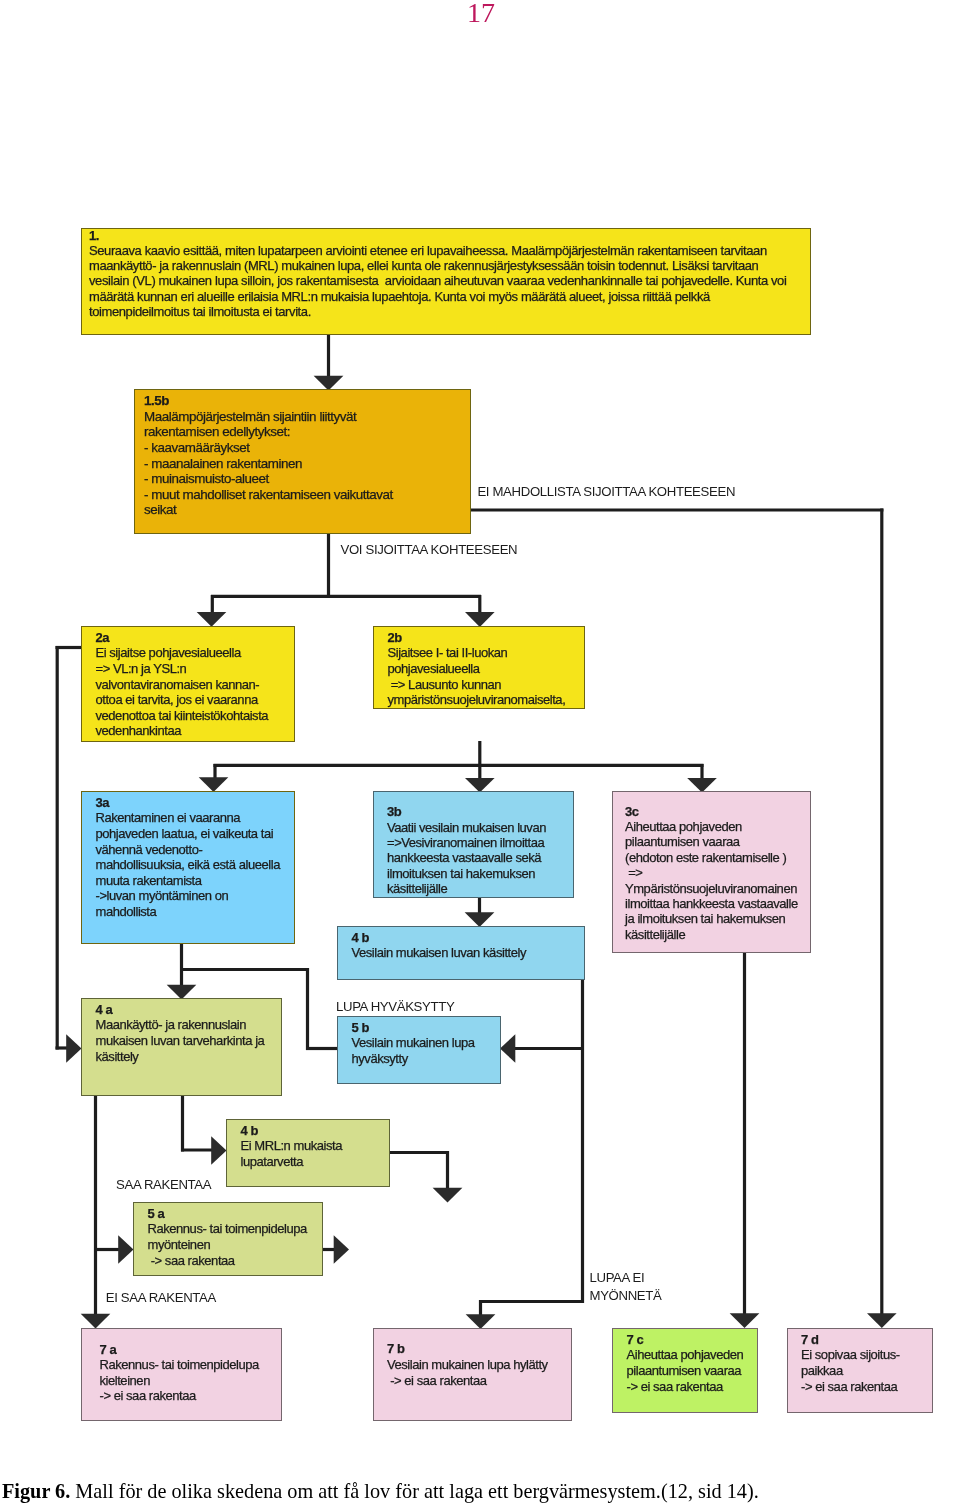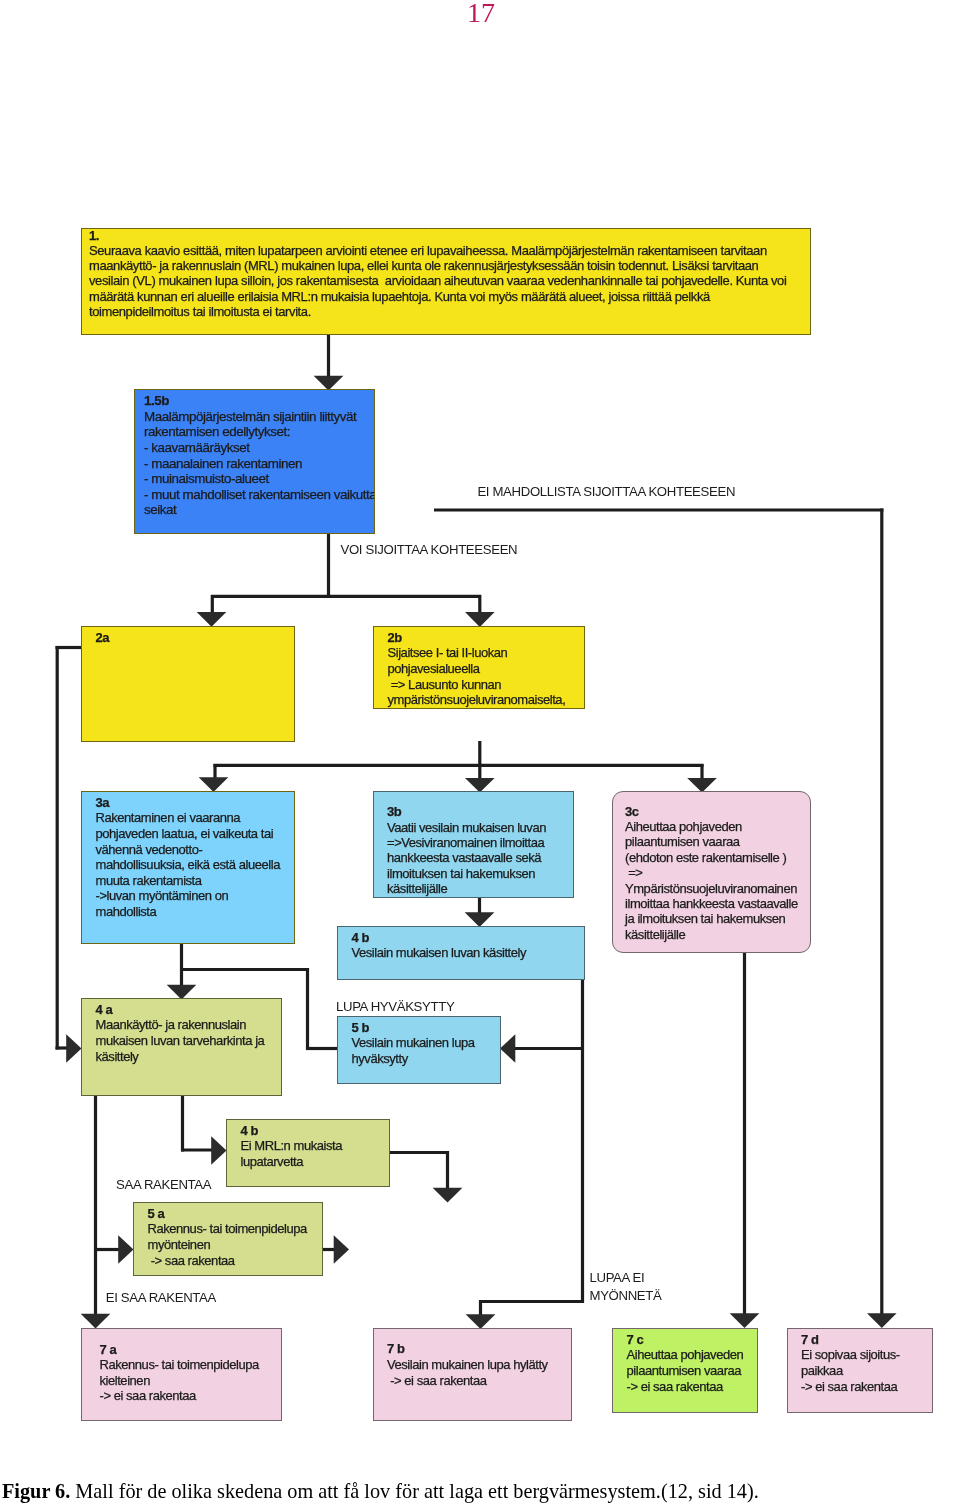--- a/index.html
+++ b/index.html
@@ -99,36 +99,42 @@
     <div class="inner" style="left:7px;top:-1.5px;font-size:13px;letter-spacing:-0.4px;line-height:15.25px;">
       <span class="num">1.</span>
       <span class="bd">Seuraava kaavio esittää, miten lupatarpeen arviointi etenee eri lupavaiheessa. Maalämpöjärjestelmän rakentamiseen tarvitaan
 maankäyttö- ja rakennuslain (MRL) mukainen lupa, ellei kunta ole rakennusjärjestyksessään toisin todennut. Lisäksi tarvitaan
 vesilain (VL) mukainen lupa silloin, jos rakentamisesta  arvioidaan aiheutuvan vaaraa vedenhankinnalle tai pohjavedelle. Kunta voi
 määrätä kunnan eri alueille erilaisia MRL:n mukaisia lupaehtoja. Kunta voi myös määrätä alueet, joissa riittää pelkkä
 toimenpideilmoitus tai ilmoitusta ei tarvita.</span>
     </div>
   </div>
 
-  <div class="box" style="left:134px;top:389px;width:241px;height:145px;background:#3b82f6;border-color:#6e6510;">
+  <div class="box" style="left:134px;top:389px;width:337px;height:145px;background:#eab308;border-color:#6e6510;">
     <div class="inner" style="left:9px;top:3.3px;font-size:13.4px;letter-spacing:-0.45px;line-height:15.6px;">
       <span class="num">1.5b</span>
       <span class="bd">Maalämpöjärjestelmän sijaintiin liittyvät
 rakentamisen edellytykset:
 - kaavamääräykset
 - maanalainen rakentaminen
 - muinaismuisto-alueet
 - muut mahdolliset rakentamiseen vaikuttavat
 seikat</span>
     </div>
   </div>
 
   <div class="box" style="left:81px;top:626px;width:214px;height:116px;background:#f5e41a;border-color:#6e6510;">
     <div class="inner" style="left:13.5px;top:2.9px;font-size:13px;letter-spacing:-0.45px;line-height:15.6px;">
       <span class="num">2a</span>
+      <span class="bd">Ei sijaitse pohjavesialueella
+=&gt; VL:n ja YSL:n
+valvontaviranomaisen kannan-
+ottoa ei tarvita, jos ei vaaranna
+vedenottoa tai kiinteistökohtaista
+vedenhankintaa</span>
     </div>
   </div>
 
   <div class="box" style="left:373px;top:626px;width:212px;height:83px;background:#f5e41a;border-color:#6e6510;">
     <div class="inner" style="left:13.5px;top:2.9px;font-size:13px;letter-spacing:-0.45px;line-height:15.6px;">
       <span class="num">2b</span>
       <span class="bd">Sijaitsee I- tai II-luokan
 pohjavesialueella
  =&gt; Lausunto kunnan
 ympäristönsuojeluviranomaiselta,
@@ -154,21 +160,21 @@
     <div class="inner" style="left:13px;top:12.4px;font-size:13px;letter-spacing:-0.45px;line-height:15.35px;">
       <span class="num">3b</span>
       <span class="bd">Vaatii vesilain mukaisen luvan
 =&gt;Vesiviranomainen ilmoittaa
 hankkeesta vastaavalle sekä
 ilmoituksen tai hakemuksen
 käsittelijälle</span>
     </div>
   </div>
 
-  <div class="box" style="left:612px;top:791px;width:199px;height:162px;background:#f2d2e2;border-color:#74666d;border-radius:11px;">
+  <div class="box" style="left:612px;top:791px;width:199px;height:162px;background:#f2d2e2;border-color:#74666d;">
     <div class="inner" style="left:12px;top:11.8px;font-size:13px;letter-spacing:-0.45px;line-height:15.35px;">
       <span class="num">3c</span>
       <span class="bd">Aiheuttaa pohjaveden
 pilaantumisen vaaraa
 (ehdoton este rakentamiselle )
  =&gt;
 Ympäristönsuojeluviranomainen
 ilmoittaa hankkeesta vastaavalle
 ja ilmoituksen tai hakemuksen
 käsittelijälle</span>

